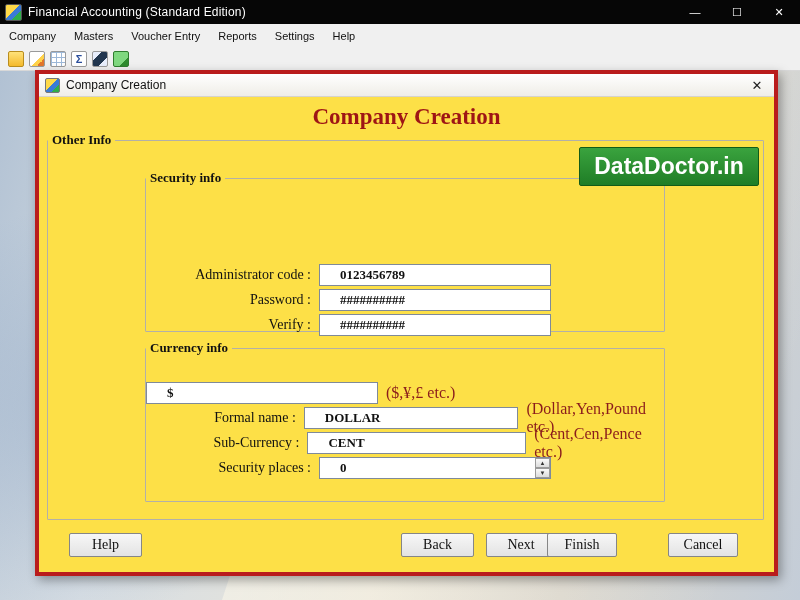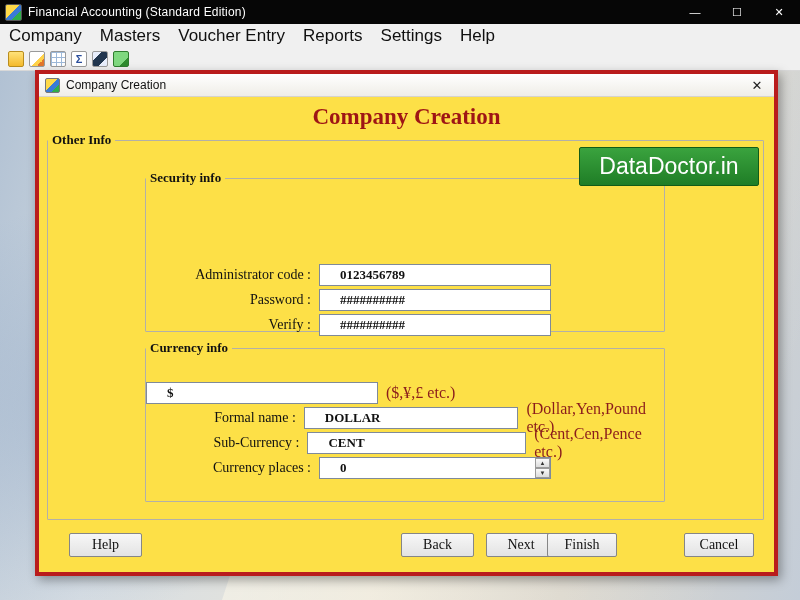--- a/index.html
+++ b/index.html
@@ -19,21 +19,21 @@
     color:#fff;display:flex;align-items:center;z-index:5;}
   .app-icon{width:15px;height:15px;margin:0 6px 0 5px;border-radius:2px;
     background:linear-gradient(135deg,#ffd948 0 45%,#3a7bd5 45% 70%,#2fae4a 70%);
     border:1px solid #555;}
   .titlebar .title{font-size:12px;letter-spacing:.2px;}
   .win-controls{margin-left:auto;display:flex;height:100%;}
   .win-btn{width:42px;height:100%;display:flex;align-items:center;justify-content:center;
     font-size:11px;color:#fff;cursor:default;}
 
   .menubar{position:absolute;left:0;top:24px;width:800px;height:24px;background:#f0f0f0;
-    display:flex;align-items:center;z-index:5;font-size:17px;color:#101010;}
+    display:flex;align-items:center;z-index:5;font-size:11px;color:#101010;}
   .menu-item{padding:3px 9px;cursor:default;}
 
   .toolbar{position:absolute;left:0;top:48px;width:800px;height:22px;background:#f0f0f0;
     border-bottom:1px solid #d8d8d8;display:flex;align-items:center;gap:5px;
     padding-left:8px;z-index:5;}
   .tb-icon{width:16px;height:16px;border:1px solid #9a9a9a;border-radius:2px;box-sizing:border-box;}
   .tb-icon.folder{background:linear-gradient(#ffe27a,#f4b92c);border-color:#b98d1e;}
   .tb-icon.edit{background:linear-gradient(135deg,#ffffff 55%,#ffd24a 55% 75%,#e2762c 75%);}
   .tb-icon.grid{background:
       linear-gradient(#fff,#fff) ,#fff;
@@ -80,31 +80,31 @@
 
   .spin-wrap{position:relative;display:inline-block;}
   .spin-wrap input[type=text]{width:190px;}
   .spinner{position:absolute;right:1px;top:1px;width:15px;height:20px;display:flex;flex-direction:column;}
   .spin-btn{flex:1;background:linear-gradient(#fafafa,#dcdcdc);border:1px solid #9a9a9a;
     font-size:6px;line-height:8px;text-align:center;color:#333;cursor:default;box-sizing:border-box;}
 
   .badge{position:absolute;left:540px;top:73px;width:178px;height:37px;
     background:linear-gradient(#3aa33e,#1f7d26);border:1px solid #135c18;border-radius:2px;
     display:flex;align-items:center;justify-content:center;z-index:12;}
-  .badge span{color:#fff;font-weight:normal;font-size:23px;font-family:"Liberation Sans",sans-serif;}
+  .badge span{color:#fff;font-weight:bold;font-size:23px;font-family:"Liberation Sans",sans-serif;}
 
   .dlg-buttons .btn{position:absolute;top:459px;height:24px;box-sizing:border-box;
     background:linear-gradient(#f7f7f7,#e3e3e3);border:1px solid #868686;border-radius:2px;
     font-family:"Liberation Serif",serif;font-size:14px;color:#111;
     display:flex;align-items:center;justify-content:center;cursor:default;}
   .btn-help{left:30px;width:73px;}
   .btn-back{left:362px;width:73px;}
   .btn-next{left:447px;width:70px;color:#9a9a9a;background:#e7e7e7;}
   .btn-finish{left:508px;width:70px;}
-  .btn-cancel{left:645px;width:70px;}
+  .btn-cancel{left:629px;width:70px;}
 </style>
 </head>
 <body>
 
 <div class="bg-shape s1"></div>
 <div class="bg-shape s2"></div>
 
 <div class="titlebar">
   <div class="app-icon"></div>
   <div class="title">Financial Accounting (Standard Edition)</div>
@@ -179,21 +179,21 @@
           <div class="row-label">Formal name :</div>
           <input type="text" value="DOLLAR" style="">
           <div class="row-hint">(Dollar,Yen,Pound etc.)</div>
         </div>
         <div class="row">
           <div class="row-label">Sub-Currency :</div>
           <input type="text" value="CENT" style="">
           <div class="row-hint">(Cent,Cen,Pence etc.)</div>
         </div>
         <div class="row">
-          <div class="row-label">Currency places :</div>
+          <div class="row-label">Security places :</div>
           <span class="spin-wrap">
             <input type="text" value="0" style="">
             <span class="spinner">
               <span class="spin-btn">▲</span>
               <span class="spin-btn">▼</span>
             </span>
           </span>
         </div>
       </div>
     </fieldset>

